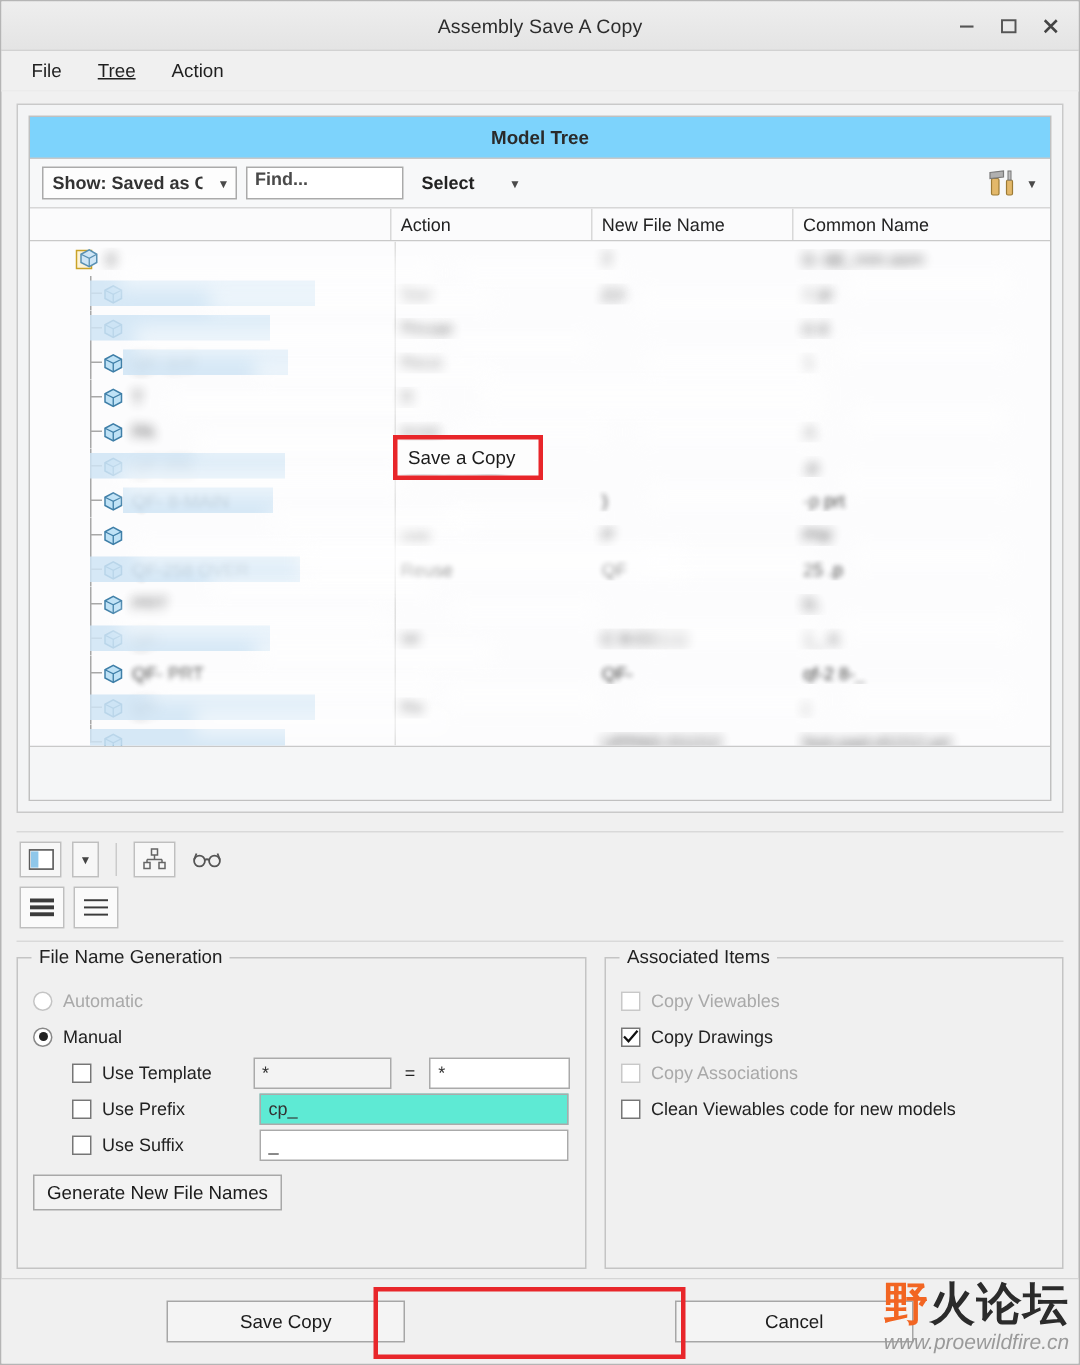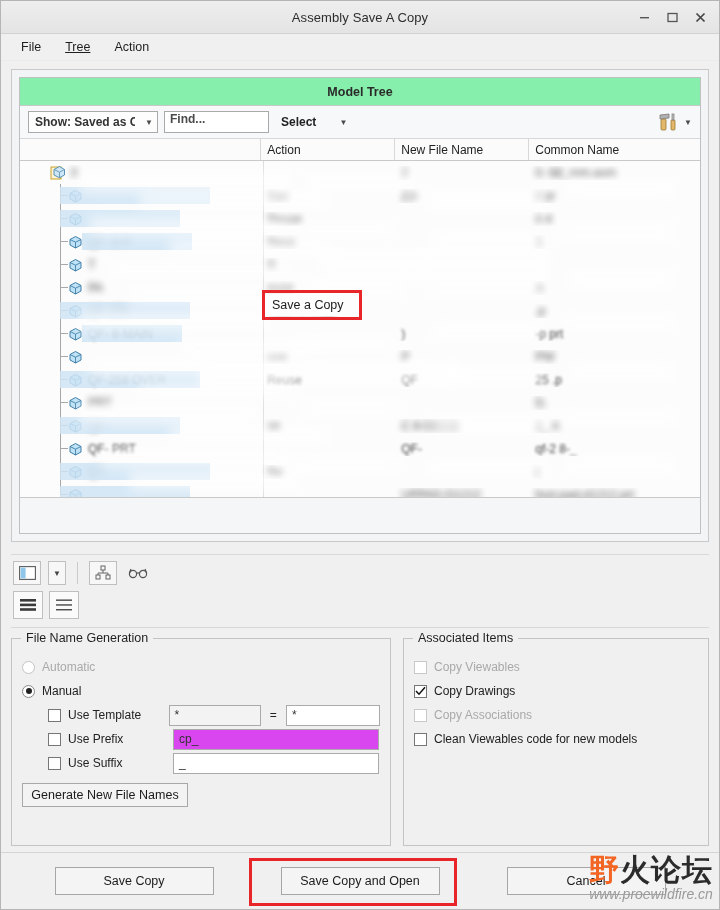--- a/index.html
+++ b/index.html
@@ -63,21 +63,21 @@
     padding: 7px;
     flex: 0 0 auto;
   }
   .tree-inner {
     border: 1px solid #c0c0c0;
     background: #fbfbfc;
     display: flex; flex-direction: column;
   }
   .tree-header {
     height: 28px; flex: 0 0 28px;
-    background: #86efac;
+    background: #7dd3fc;
     border-bottom: 1px solid #c8c8c8;
     display: flex; align-items: center; justify-content: center;
     font-weight: bold; font-size: 12.5px; color: #2a2a2a;
   }
   .tree-toolbar {
     height: 33px; flex: 0 0 33px;
     background: #f7f8f9;
     border-bottom: 1px solid #d7d7d7;
     display: flex; align-items: center; padding: 0 8px; gap: 6px;
     position: relative;
@@ -768,21 +768,21 @@
             </span>
           <span class="eq">=</span>
           <span class="tin" style="width:98px;background:#fff">
               <span>*</span>
             </span>
         </div>
 
         <div class="chk-row">
           <span class="chk"></span>
           <span style="width:98px">Use Prefix</span>
-          <span class="tin" style="width:206px;background:#d946ef">
+          <span class="tin" style="width:206px;background:#5eead4">
               <span>cp_</span>
             </span>
         </div>
 
         <div class="chk-row">
           <span class="chk"></span>
           <span style="width:98px">Use Suffix</span>
           <span class="tin" style="width:206px;background:#fff">
               <span>_</span>
             </span>
@@ -817,21 +817,20 @@
       <div class="chk-row">
         <span class="chk"></span>
         <span>Clean Viewables code for new models</span>
       </div>
     </div>
   </div>
 
   <div class="footer-sep"></div>
   <div class="footer">
     <div class="fbtn">Save Copy</div>
-    <div class="fbtn">Save Copy and Open</div>
     <div class="fbtn">Cancel</div>
   </div>
 
   <div class="footer-redbox"></div>
 
   <div class="watermark">
     <div class="wm-row">
       <span class="wm-a">野</span><span class="wm-b">火论坛</span>
     </div>
     <div class="wm-url">www.proewildfire.cn</div>

